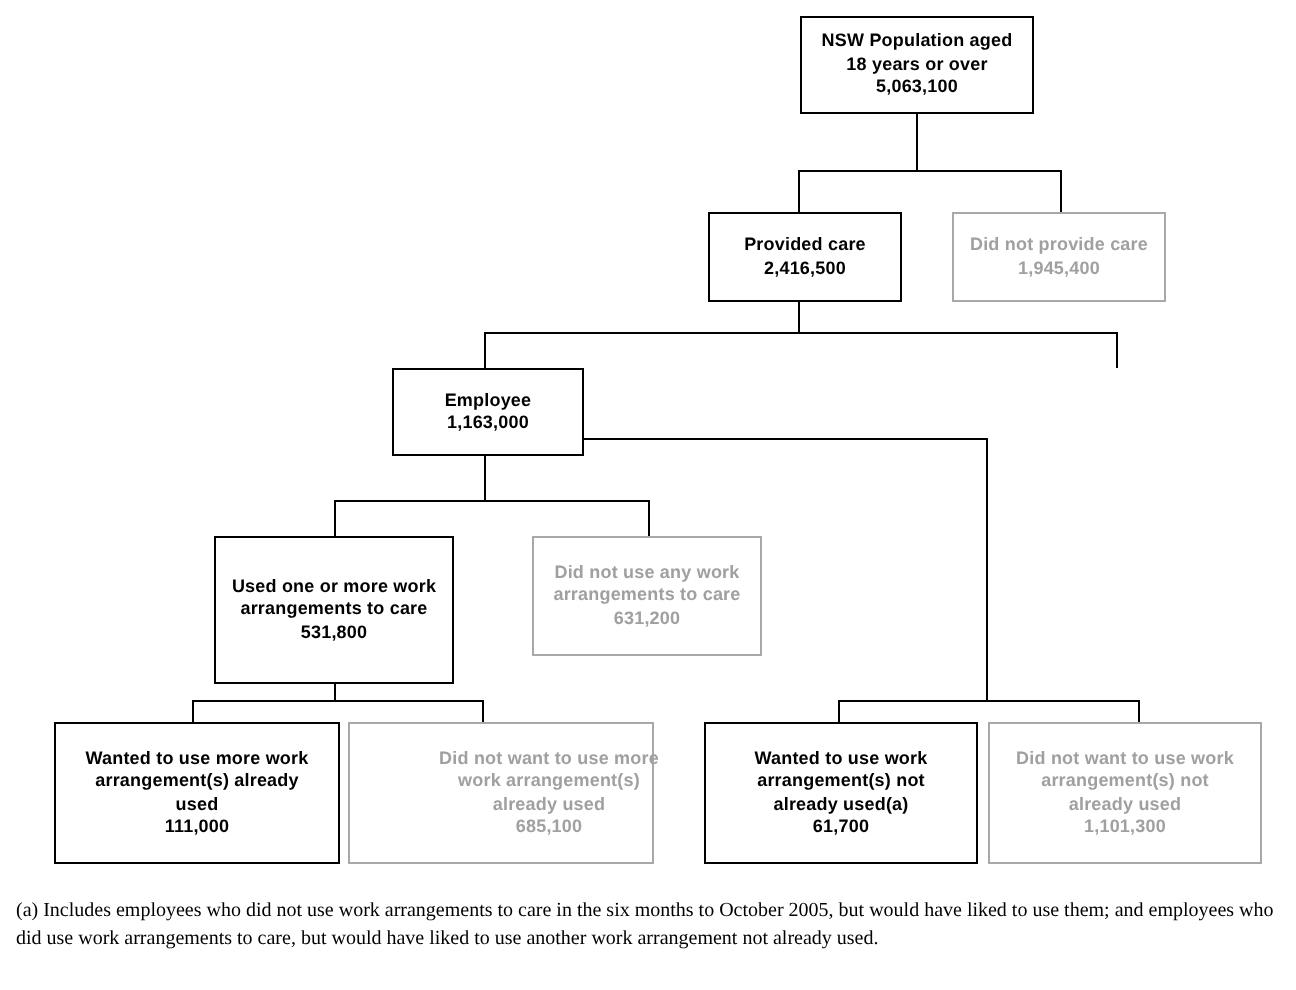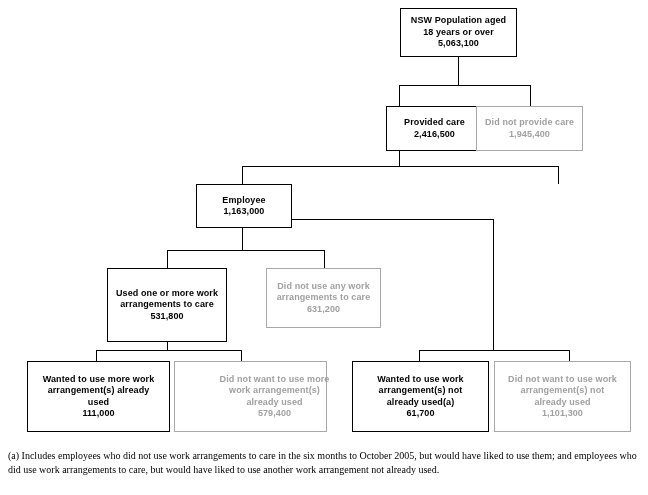--- a/index.html
+++ b/index.html
@@ -92,21 +92,21 @@
   <div class="conn h" style="left:96px; top:350px; width:145px;"></div>
   <div class="conn v" style="left:96px; top:350px; height:11px;"></div>
   <div class="conn v" style="left:241px; top:350px; height:11px;"></div>
 
   <div class="node primary" style="left:400px; top:8px; width:117px; height:49px;">
     <span class="line">NSW Population aged</span>
     <span class="line">18 years or over</span>
     <span class="line">5,063,100</span>
   </div>
 
-  <div class="node primary" style="left:354px; top:106px; width:97px; height:45px;margin-left:32px;">
+  <div class="node primary" style="left:354px; top:106px; width:97px; height:45px;">
     <span class="line">Provided care</span>
     <span class="line">2,416,500</span>
   </div>
 
   <div class="node muted" style="left:476px; top:106px; width:107px; height:45px;">
     <span class="line">Did not provide care</span>
     <span class="line">1,945,400</span>
   </div>
 
   <div class="node primary" style="left:196px; top:184px; width:96px; height:44px;">
@@ -131,21 +131,21 @@
     <span class="line">Wanted to use more work</span>
     <span class="line">arrangement(s) already</span>
     <span class="line">used</span>
     <span class="line">111,000</span>
   </div>
 
   <div class="node muted" style="left:174px; top:361px; width:153px; height:71px;padding-left:48px;">
     <span class="line">Did not want to use more</span>
     <span class="line">work arrangement(s)</span>
     <span class="line">already used</span>
-    <span class="line">579,400</span>
+    <span class="line">685,100</span>
   </div>
 
   <div class="node primary" style="left:352px; top:361px; width:137px; height:71px;">
     <span class="line">Wanted to use work</span>
     <span class="line">arrangement(s) not</span>
     <span class="line">already used(a)</span>
     <span class="line">61,700</span>
   </div>
 
   <div class="node muted" style="left:494px; top:361px; width:137px; height:71px;">

